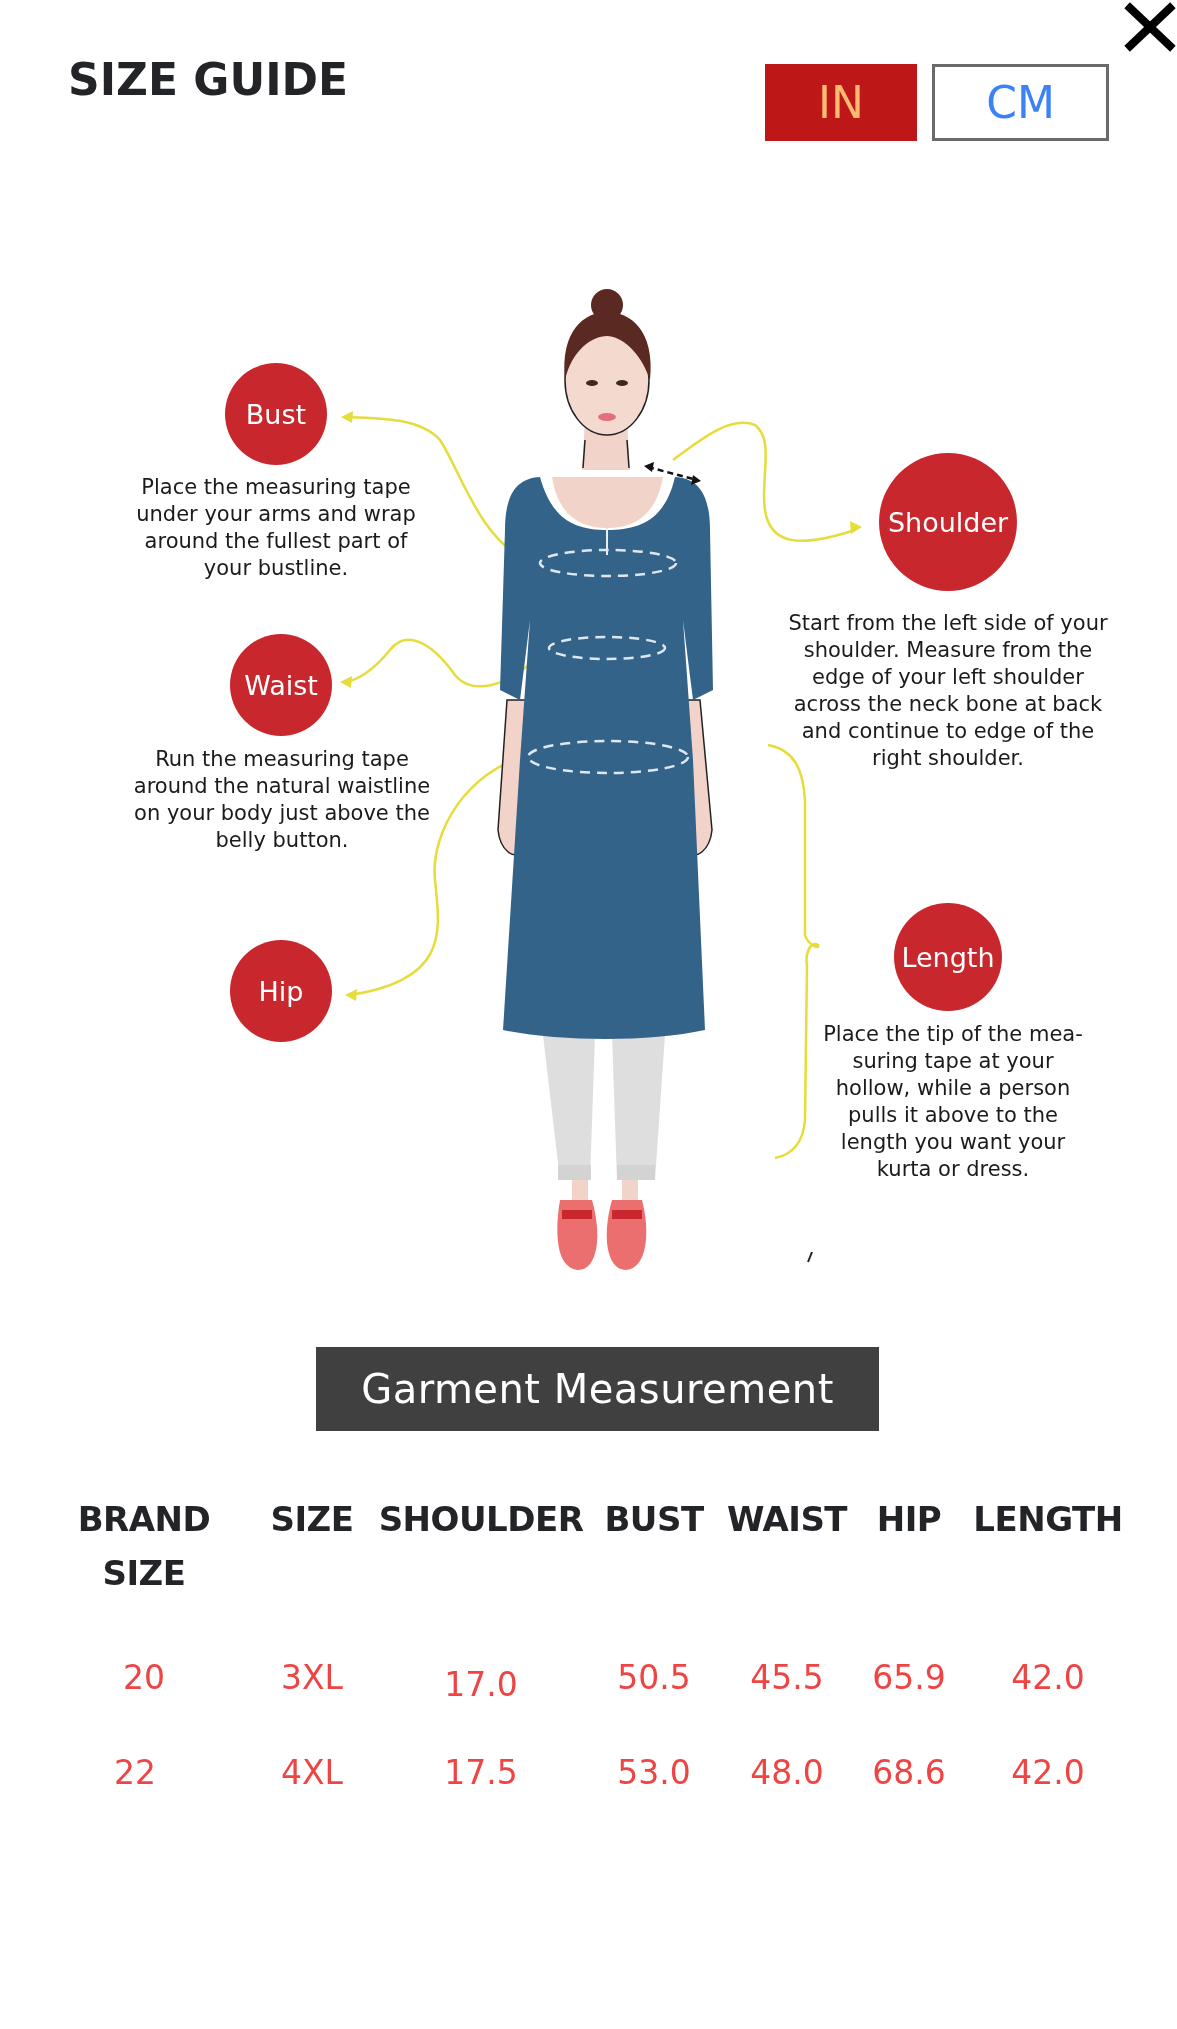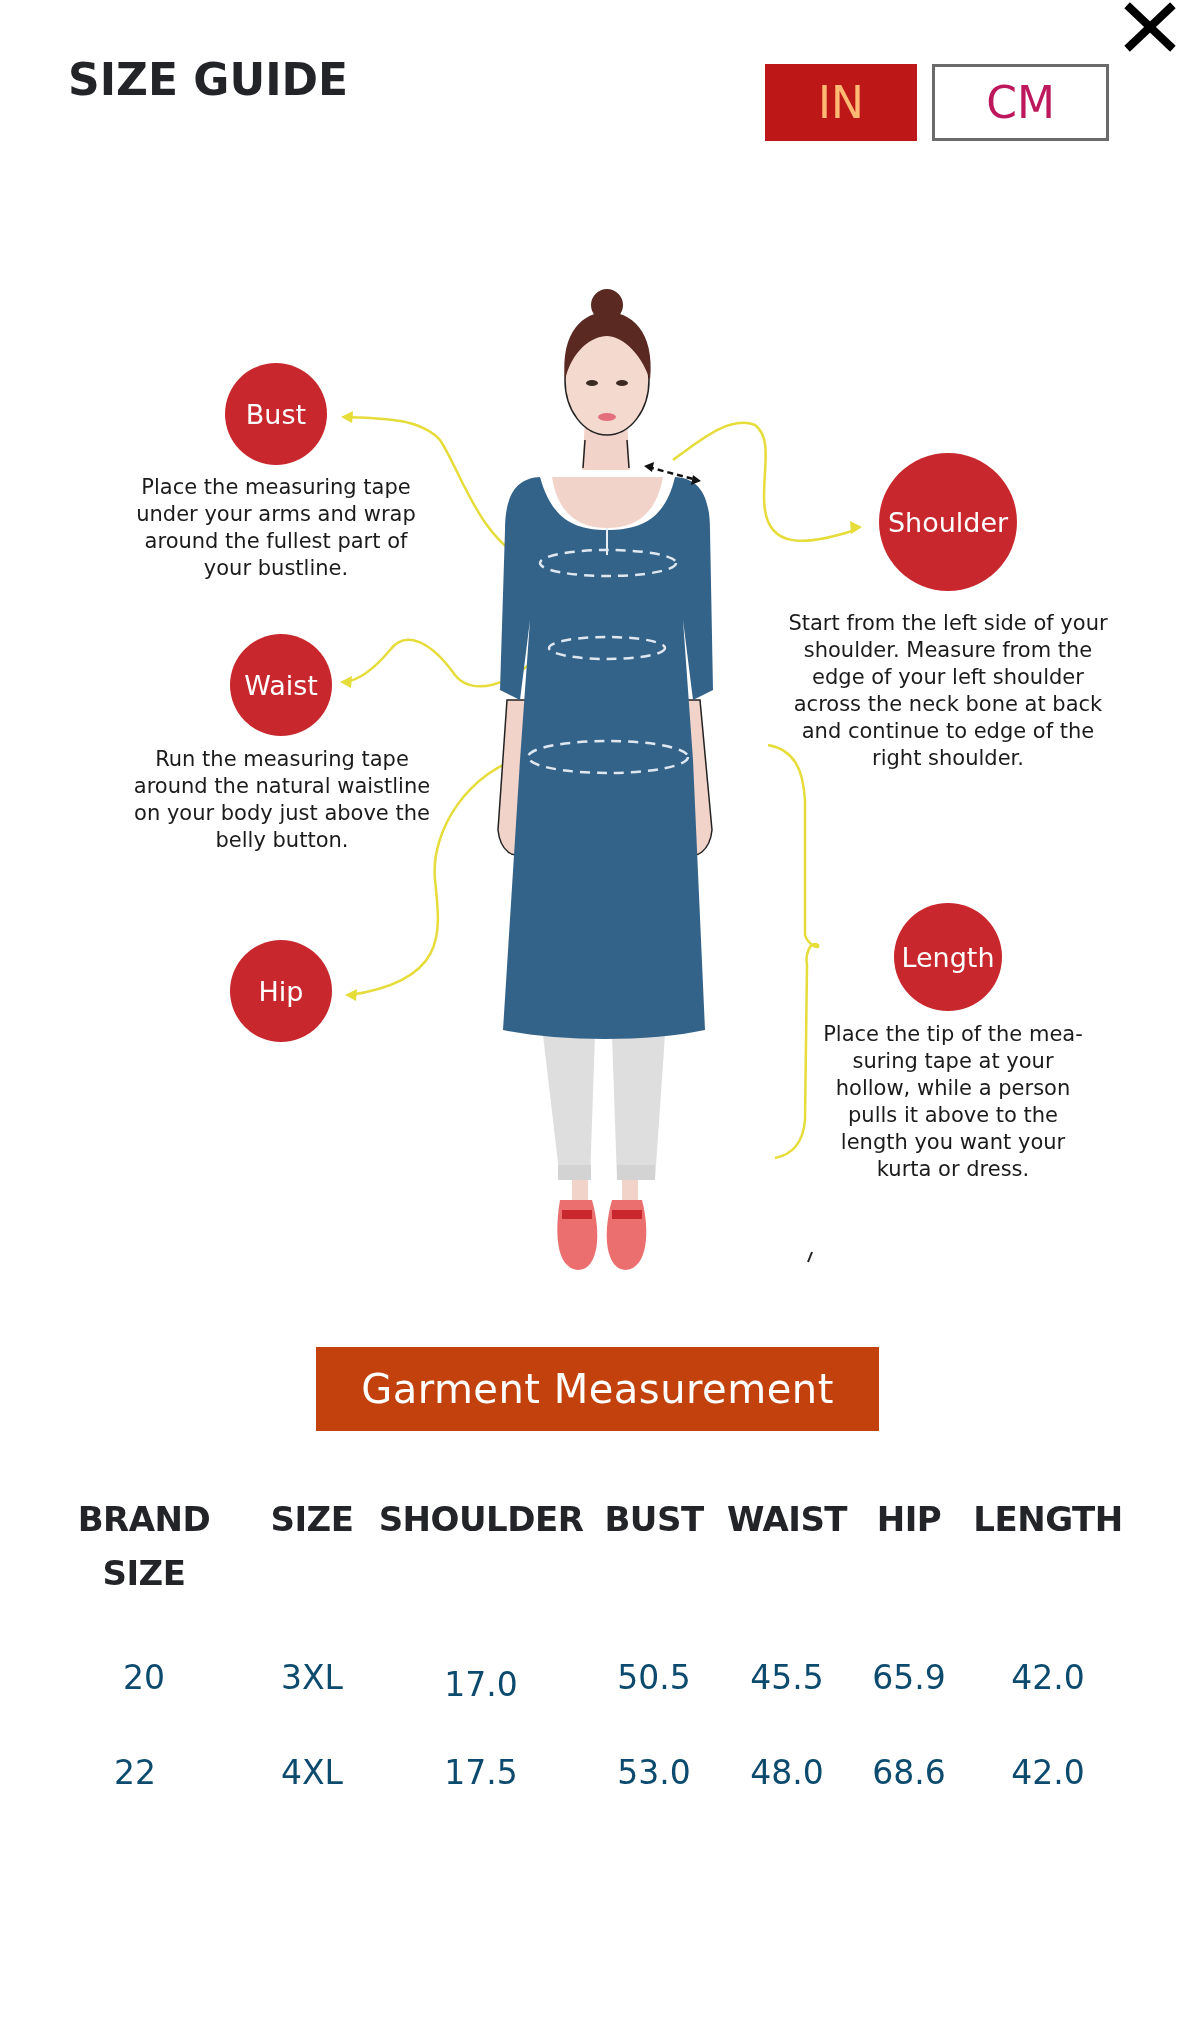--- a/index.html
+++ b/index.html
@@ -16,44 +16,44 @@
     position: absolute; left: 1120px; top: 0px; width: 57px; height: 55px;
     cursor: pointer;
   }
   .unit-btn {
     position: absolute; top: 64px; height: 77px;
     display: flex; align-items: center; justify-content: center;
     font-family: "DejaVu Sans", sans-serif; font-size: 44px; font-weight: normal;
     cursor: pointer;
   }
   .unit-in { left: 765px; width: 152px; background: #be1717; color: #fdba74; }
-  .unit-cm { left: 932px; width: 177px; background: #ffffff; color: #be185d; border: 3px solid #6a6a6a; }
+  .unit-cm { left: 932px; width: 177px; background: #ffffff; color: #3b82f6; border: 3px solid #6a6a6a; }
 
   .bubble {
     position: absolute; border-radius: 50%; background: #c8282d;
     color: #fff; display: flex; align-items: center; justify-content: center;
     font-family: "DejaVu Sans", sans-serif; font-size: 27px;
   }
   .desc {
     position: absolute; text-align: center; font-size: 21px; line-height: 27px;
     color: #1b1b1b; font-family: "DejaVu Sans", sans-serif;
   }
 
   .banner {
     position: absolute; left: 316px; top: 1347px; width: 563px; height: 84px;
-    background: #c2410c; color: #ffffff;
+    background: #404040; color: #ffffff;
     display: flex; align-items: center; justify-content: center;
     font-family: "DejaVu Sans", sans-serif; font-size: 40px; letter-spacing: 0.5px;
   }
   .th, .td { position: absolute; transform: translateX(-50%); text-align: center; white-space: nowrap; }
   .th {
     font-family: "DejaVu Sans", sans-serif; font-weight: bold; font-size: 34px;
     line-height: 54px; color: #222428; letter-spacing: -0.5px;
   }
-  .td { font-family: "DejaVu Sans", sans-serif; font-size: 33px; color: #0c4a6e; line-height: 40px; }
+  .td { font-family: "DejaVu Sans", sans-serif; font-size: 33px; color: #ef4444; line-height: 40px; }
 </style>
 </head>
 <body>
 
 <div class="title">SIZE GUIDE</div>
 
 <div class="close-btn">
   <svg width="57" height="55" viewBox="0 0 57 55">
     <line x1="10" y1="8" x2="50" y2="46" stroke="#000" stroke-width="8" stroke-linecap="square"></line>
     <line x1="50" y1="8" x2="10" y2="46" stroke="#000" stroke-width="8" stroke-linecap="square"></line>

